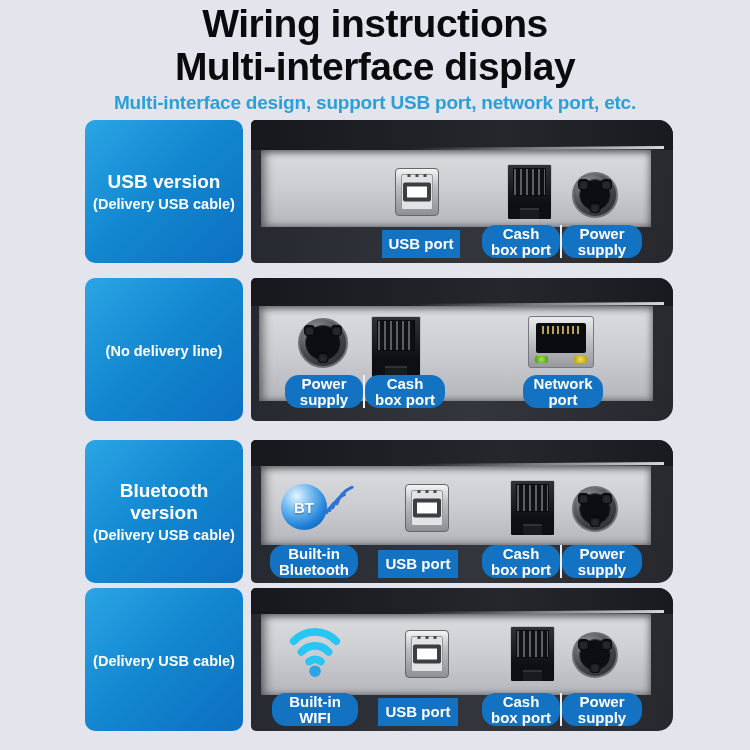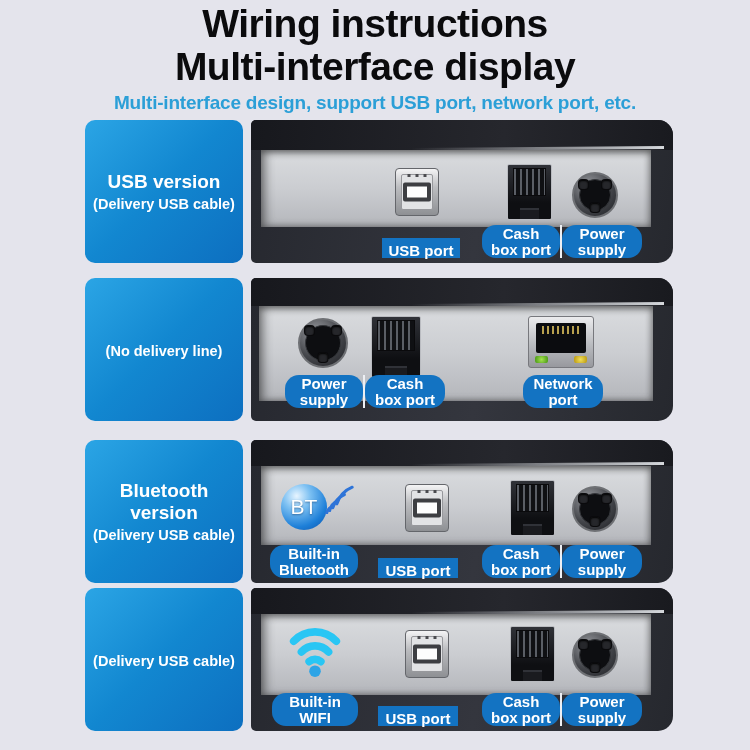--- a/index.html
+++ b/index.html
@@ -31,21 +31,21 @@
   .topbar::after { content:""; position:absolute; bottom:0; left:38%; right:2%; height:3px;
     background:linear-gradient(90deg,rgba(215,219,223,0),#d5d8dc); transform:rotate(-0.5deg); }
   .panel { position:absolute;
     background:linear-gradient(180deg,#dadcdf 0%,#cbcdd1 50%,#b4b6bb 100%);
     box-shadow:inset 0 3px 7px rgba(0,0,0,.38), inset 6px 0 9px rgba(0,0,0,.30), inset -3px 0 6px rgba(0,0,0,.18); }
 
   
   .port-label { position:absolute; bottom:5px; background:#1373c2; color:#fff; font-weight:bold;
     font-size:15px; line-height:15.5px; display:flex; flex-direction:column; align-items:center; justify-content:center;
     text-align:center; }
-  .two-line { height:33px;border-radius:14px; } .one-line { height:20px;justify-content:flex-end; }
+  .two-line { height:33px;border-radius:14px; } .one-line { height:28px; }
   .row2 .port-label { bottom:13px; }
   .label-divider { position:absolute; bottom:5px; width:2px; height:33px; background:#edeff3; }
   .row2 .label-divider { bottom:13px; }
 
   
   .usb-port { position:absolute; width:44px; height:48px; border:1px solid #64666b; border-radius:4px;
     background:linear-gradient(180deg,#f4f4f5 0%,#bcbdc0 40%,#8e9094 100%); }
   .usb-port .mid { position:absolute; inset:5px; background:#e2e3e5; border:1px solid #97989c; border-radius:2px; }
   .usb-port .slot { position:absolute; left:50%; top:50%; transform:translate(-50%,-50%);
     width:28px; height:19px; background:#fdfdfd; border:4px solid #3d3e42; border-radius:2px; }
@@ -78,21 +78,21 @@
   .rj45 .gold { position:absolute; top:3px; left:6px; right:6px; height:8px;
     background:repeating-linear-gradient(90deg,#b9a14e 0 2px,#0b0c0f 2px 5px); }
   .rj45 .led { position:absolute; bottom:4px; width:13px; height:7px; border-radius:2px; }
   .rj45 .led-green { left:6px; background:radial-gradient(circle,#a5e34e 0%,#57a41f 80%); }
   .rj45 .led-yellow { right:6px; background:radial-gradient(circle,#f2e05a 0%,#c3a41c 80%); }
 
   
   .bt-wrap { position:absolute; width:76px; height:62px; }
   .bt-sphere { position:absolute; left:0; top:10px; width:46px; height:46px; border-radius:50%;
     background:radial-gradient(circle at 34% 26%,#e8f5ff 0%,#7cc0f2 30%,#1d7fd8 68%,#0d4fa6 100%);
-    color:#fff; font-size:21px; font-weight:normal; display:flex; align-items:center; justify-content:center;
+    color:#fff; font-size:15px; font-weight:bold; display:flex; align-items:center; justify-content:center;
     text-shadow:0 1px 2px rgba(0,40,90,.5);text-align:right; }
   .bt-waves { position:absolute; left:42px; top:0; }
   .wifi-wrap { position:absolute; width:58px; height:60px; }
 
   
 </style>
 </head>
 <body>
 
 <div class="page">

